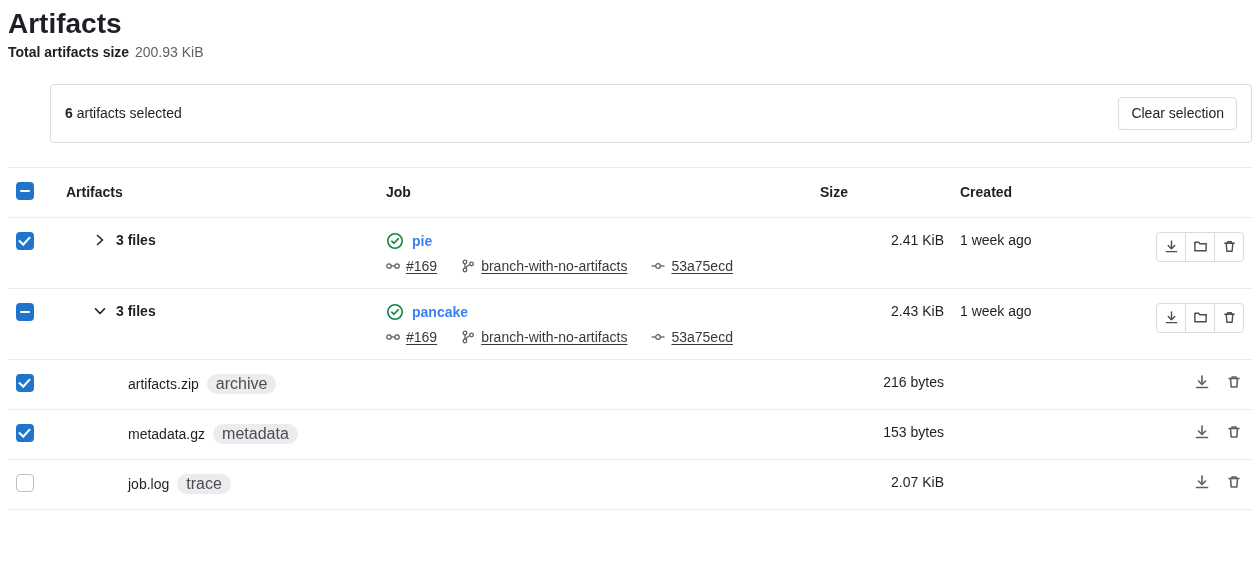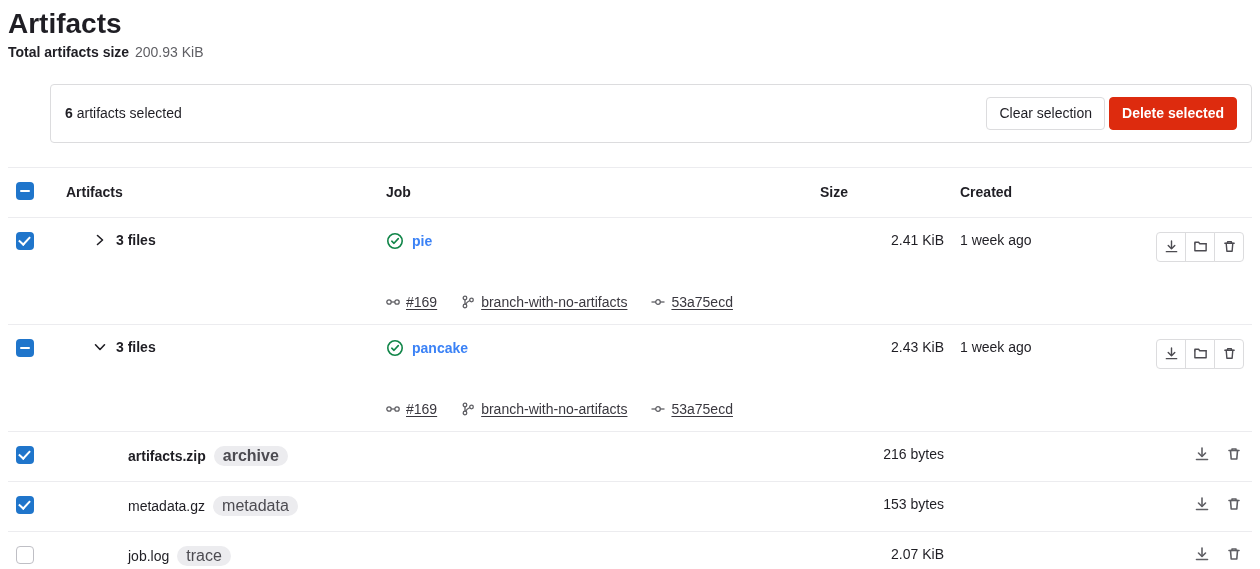--- a/index.html
+++ b/index.html
@@ -102,21 +102,21 @@
 
   .expand-cell { display: flex; align-items: center; gap: 10px; }
   .expand-cell .chev { width: 12px; height: 12px; display: inline-flex; align-items: center; justify-content: center; cursor: pointer; }
   .expand-cell .lbl { font-weight: 700; }
   .indent { padding-left: 28px; }
 
   .job-cell { display: flex; flex-direction: column; gap: 8px; }
   .job-name-line { display: flex; align-items: center; gap: 8px; }
   .job-name { color: #3b82f6; font-weight: 600; text-decoration: none; }
   .status-icon { width: 18px; height: 18px; display: inline-flex; }
-  .job-meta { display: flex; align-items: center; gap: 24px; flex-wrap: wrap; margin-top: 36px; }
+  .job-meta { display: flex; align-items: center; gap: 24px; flex-wrap: wrap; }
   .meta-chunk { display: inline-flex; align-items: center; gap: 6px; }
   .meta-icon { width: 14px; height: 14px; display: inline-flex; color: #5f5f64; }
   .meta-link { color: #3a383f; text-decoration: underline; text-underline-offset: 2px; }
 
   .size-cell { color: #1f1e24; }
 
   .actions-group { display: inline-flex; }
   .iconbtn {
     width: 30px; height: 30px;
     border: 1px solid #dcdcde;
@@ -153,21 +153,20 @@
   <span class="subhead-value">200.93 KiB</span>
 </div>
 
 <div class="selection-bar">
   <div class="selection-text">
     <span class="count">6</span>
     <span>artifacts selected</span>
   </div>
   <div class="selection-actions">
     <button class="btn">Clear selection</button>
-    <button class="btn btn-danger">Delete selected</button>
   </div>
 </div>
 
 <table class="artifacts">
   <thead>
     <tr>
       <th class="col-check">
         <span class="chk chk-ind"></span>
       </th>
       <th class="col-art">Artifacts</th>
@@ -349,21 +348,21 @@
                 <path d="M4.5 4.5 L5.2 13 H10.8 L11.5 4.5"></path>
               </svg>
           </button>
         </div>
       </td>
     </tr>
 
     <tr>
       <td class="col-check"><span class="chk chk-checked"></span></td>
       <td class="col-art" colspan="2">
-        <div class="indent" style="padding-left:62px;font-weight:bold;">
+        <div class="indent" style="padding-left:62px;">
           <span class="filename">
             <span>artifacts.zip</span>
             <span class="tag">archive</span>
           </span>
         </div>
       </td>
       <td class="col-size size-cell">216 bytes</td>
       <td class="col-created"></td>
       <td class="col-actions">
         <div class="plain-actions">

